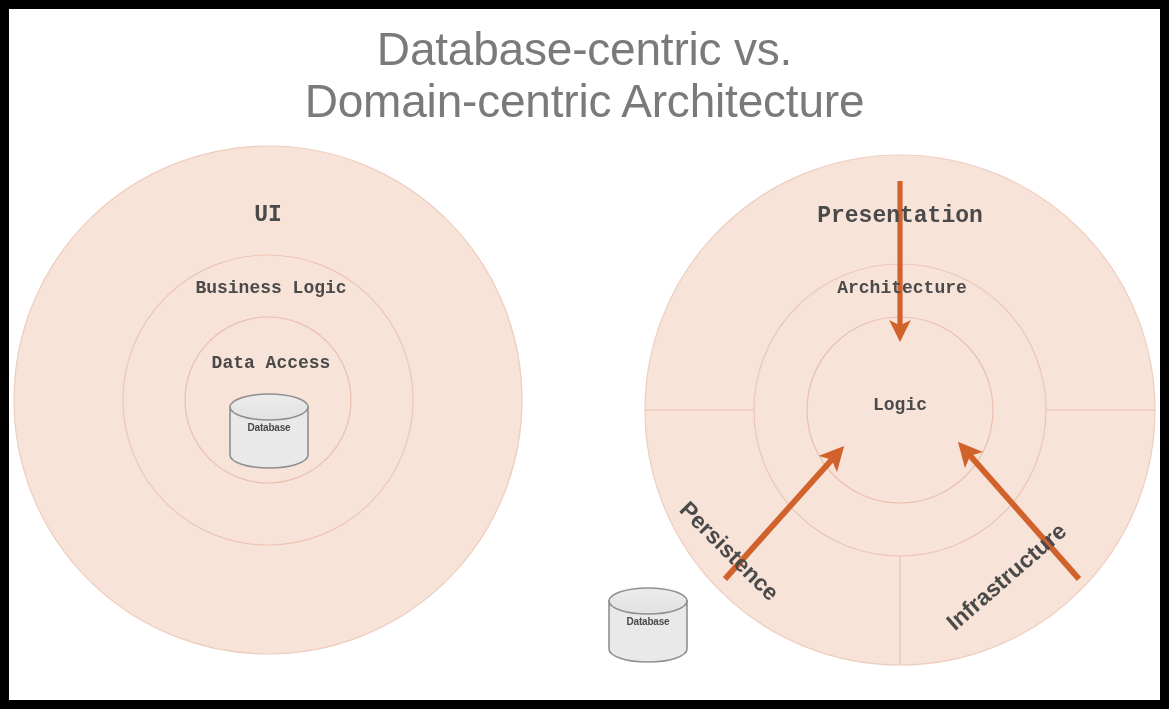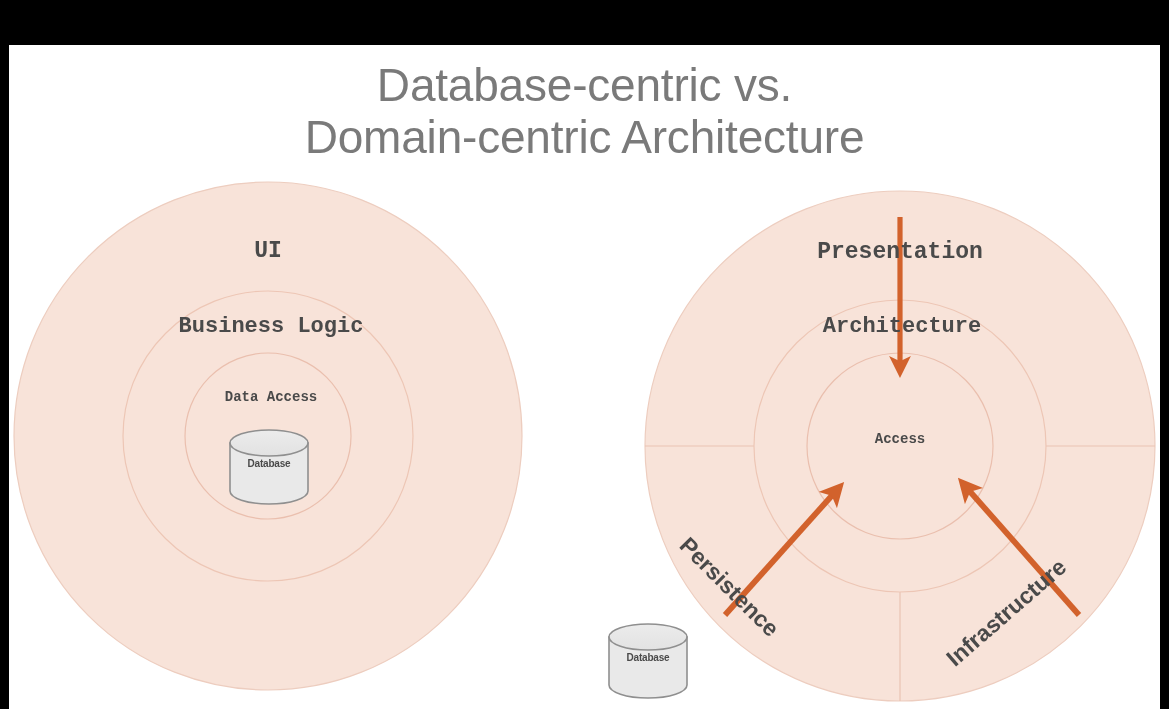--- a/index.html
+++ b/index.html
@@ -14,21 +14,20 @@
     font-family: "Liberation Sans", sans-serif;
   }
 
   #frame {
     position: absolute;
     left: 0; top: 0;
     width: 1169px;
     height: 512px;
     background: #000000;
     box-sizing: border-box;
-    margin-top: 36px;
   }
 
   #canvas {
     position: absolute;
     left: 9px;
     top: 9px;
     width: 1151px;
     height: 691px;
     background: #ffffff;
     overflow: hidden;
@@ -62,22 +61,22 @@
   
   .ring-label {
     position: absolute;
     color: #4a4a4a;
     font-family: Liberation Mono, monospace;
     font-weight: bold;
     white-space: nowrap;
     transform: translateX(-50%);
   }
   .ring-label.lvl1 { font-size: 23px; }
-  .ring-label.lvl2 { font-size: 22px; }
-  .ring-label.lvl3 { font-size: 14px; }
+  .ring-label.lvl2 { font-size: 18px; }
+  .ring-label.lvl3 { font-size: 18px; }
 
   .arrow-label {
     position: absolute;
     color: #4a4a4a;
     font-family: "Liberation Sans", sans-serif;
     font-weight: bold;
     font-size: 23px;
     white-space: nowrap;
   }
 
@@ -151,21 +150,21 @@
     <div class="db" style="left:219px; top:384px;">
       <svg class="db-svg" width="82" height="76" viewBox="0 0 82 76">
         <path d="M2,14 L2,62 A39,13 0 0,0 80,62 L80,14 Z" fill="#e9e9e9" stroke="#8f8f8f" stroke-width="1.6"></path>
         <ellipse cx="41" cy="14" rx="39" ry="13" fill="url(#dbTop)" stroke="#8f8f8f" stroke-width="1.6"></ellipse>
       </svg>
       <div class="db-text">Database</div>
     </div>
 
     <div class="ring-label lvl1" style="left:891px; top:194px;">Presentation</div>
     <div class="ring-label lvl2" style="left:893px; top:269px;">Architecture</div>
-    <div class="ring-label lvl3" style="left:891px; top:386px;">Access</div>
+    <div class="ring-label lvl3" style="left:891px; top:386px;">Logic</div>
 
     <div class="arrow-label" style="left:684px; top:487px; transform: rotate(45deg); transform-origin: left top;">Persistence</div>
     <div class="arrow-label" style="left:950px; top:600px; transform: rotate(-41deg); transform-origin: left bottom;">Infrastructure</div>
 
     <div class="db" style="left:598px; top:578px;">
       <svg class="db-svg" width="82" height="76" viewBox="0 0 82 76">
         <path d="M2,14 L2,62 A39,13 0 0,0 80,62 L80,14 Z" fill="#e9e9e9" stroke="#8f8f8f" stroke-width="1.6"></path>
         <ellipse cx="41" cy="14" rx="39" ry="13" fill="url(#dbTop)" stroke="#8f8f8f" stroke-width="1.6"></ellipse>
       </svg>
       <div class="db-text">Database</div>

